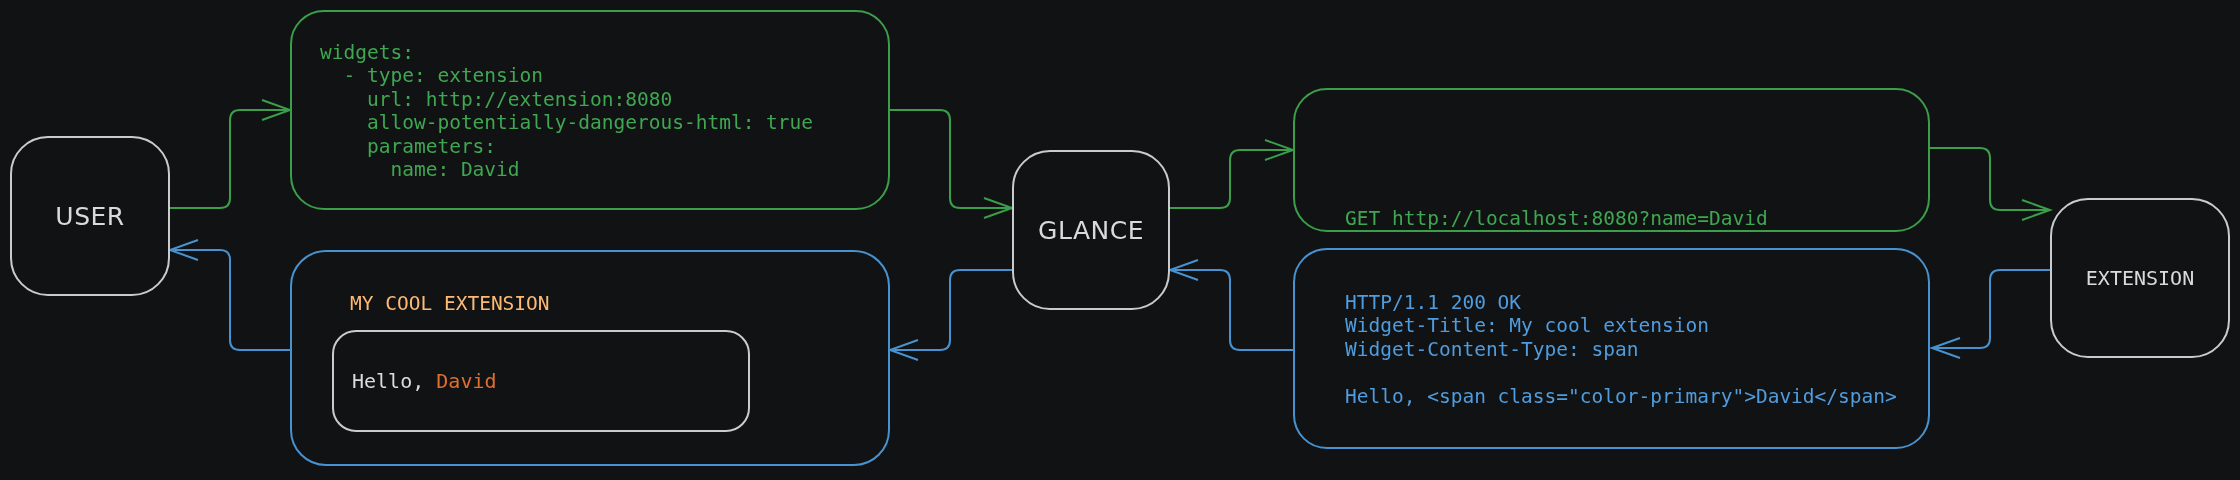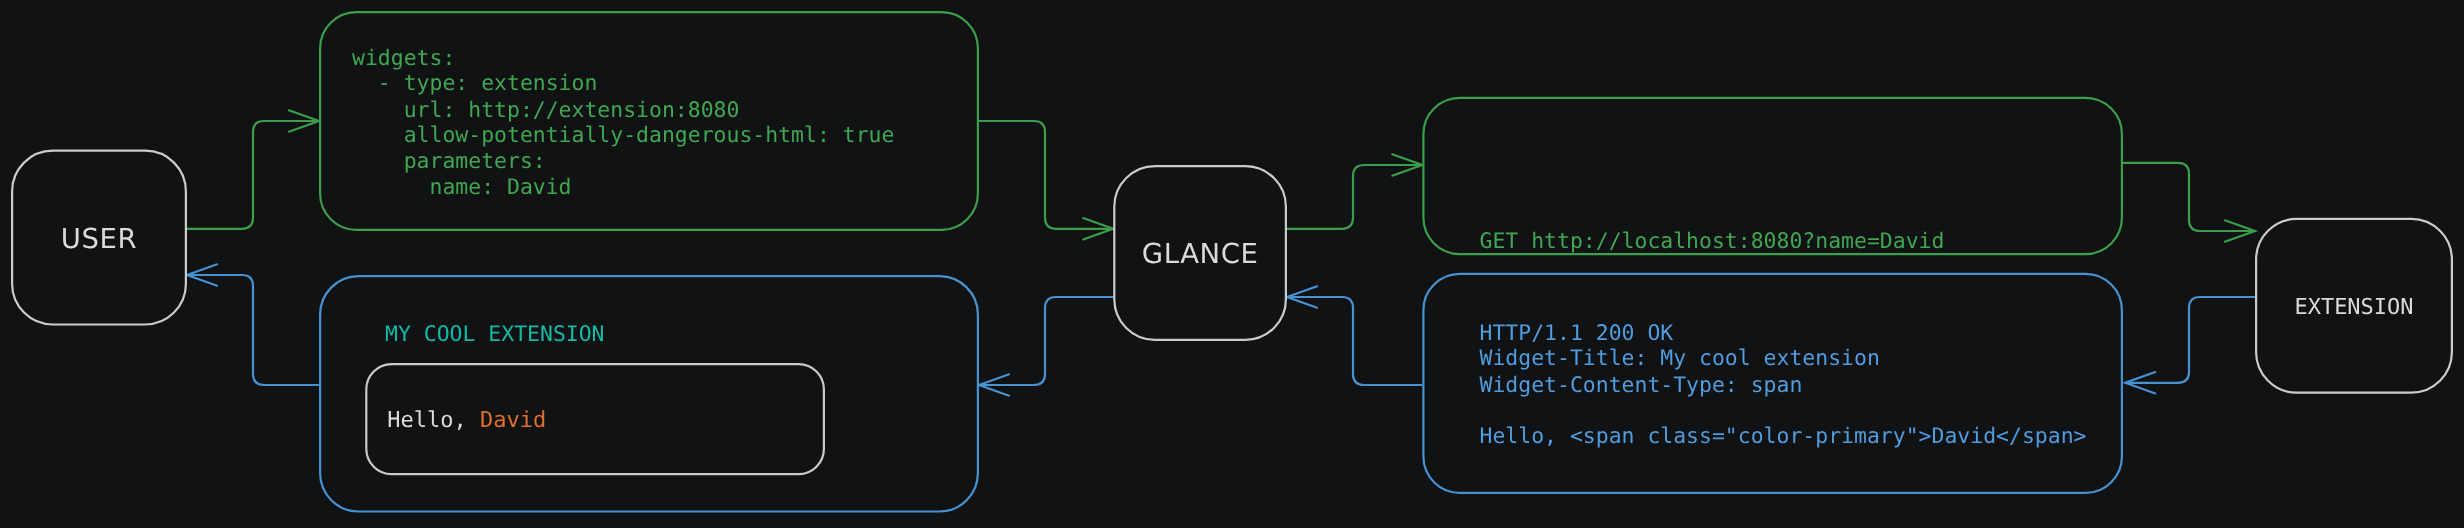--- a/index.html
+++ b/index.html
@@ -59,21 +59,21 @@
   #user-box      { left: 10px;   top: 136px; width: 160px; height: 160px; }
   #glance-box    { left: 1012px; top: 150px; width: 158px; height: 160px; }
   #extension-box { left: 2050px; top: 150px; width: 180px; height: 160px; margin-top: 48px; }
 
   #widget-box {
     left: 290px; top: 250px; width: 600px; height: 216px;
     border: 2px solid #4792d0; border-radius: 36px;
   }
   #widget-title {
     position: absolute; left: 58px; top: 40px;
-    color: #14b8a6; font-size: 19.5px; line-height: 23.4px; white-space: pre; text-align: right;
+    color: #fdba74; font-size: 19.5px; line-height: 23.4px; white-space: pre; text-align: right;
   }
   #greeting-card {
     position: absolute; left: 40px; top: 78px; width: 418px; height: 102px;
     border: 2px solid #c9cbcd; border-radius: 24px;
     display: flex; align-items: center; padding-left: 18px; box-sizing: border-box;
   }
   .greeting-text { font-size: 20px; white-space: pre; }
   .greeting-prefix { color: #dadcde; }
   .greeting-name   { color: #e06f2d; }
 </style>

